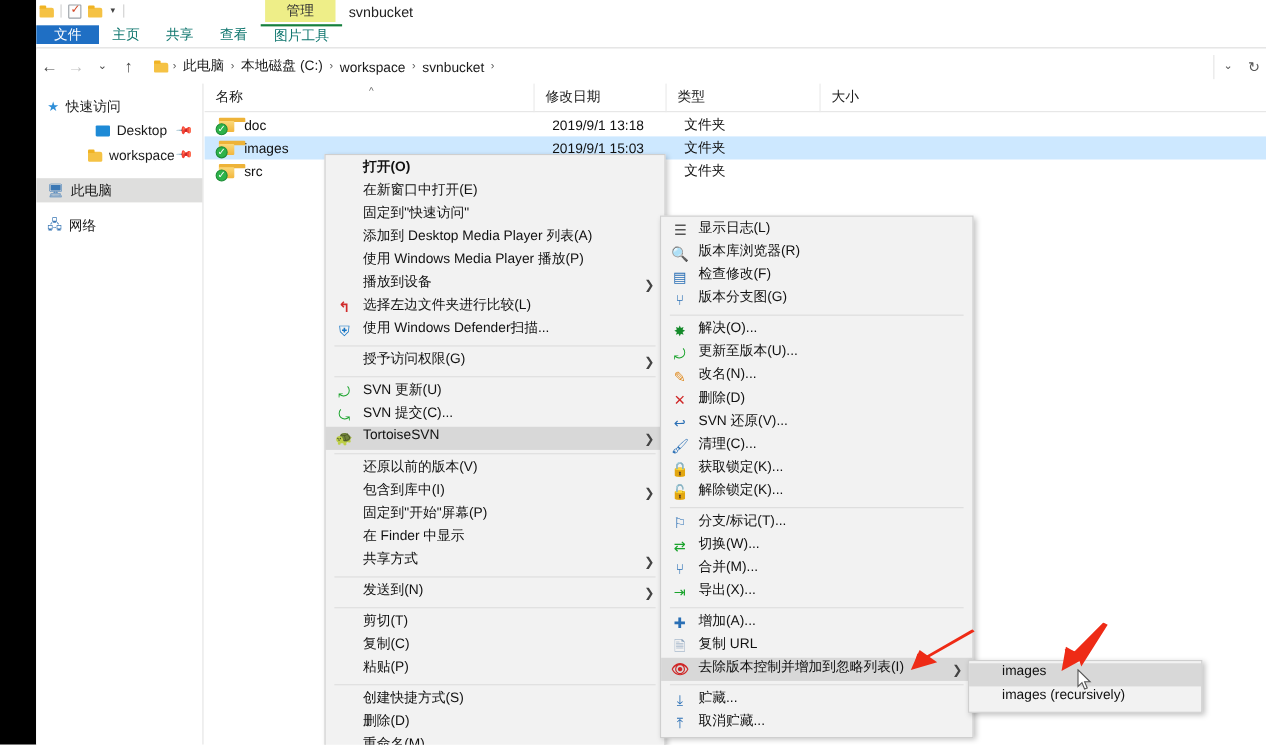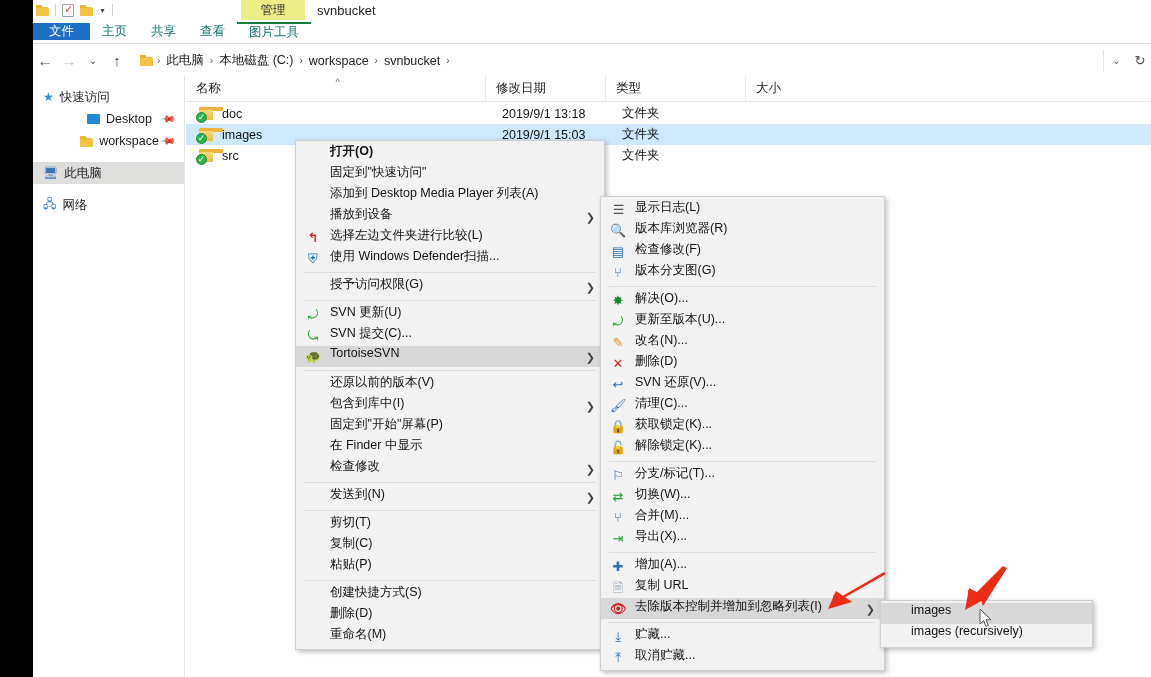--- a/index.html
+++ b/index.html
@@ -340,24 +340,30 @@
       </div>
     </div>
   </div>
 </div>
 
 <div class="menu" id="menu-main">
   <div class="mi bold">
     <span>打开(O)</span>
     </div>
   <div class="mi">
+    <span>在新窗口中打开(E)</span>
+    </div>
+  <div class="mi">
     <span>固定到"快速访问"</span>
     </div>
   <div class="mi">
     <span>添加到 Desktop Media Player 列表(A)</span>
+    </div>
+  <div class="mi">
+    <span>使用 Windows Media Player 播放(P)</span>
     </div>
   <div class="mi">
     <span>播放到设备</span>
     <span class="arrow">❯</span>
     </div>
   <div class="mi">
     <span class="mico ic-red-arrow">↰</span>
     <span>选择左边文件夹进行比较(L)</span>
     </div>
   <div class="mi">
@@ -391,21 +397,21 @@
     <span>包含到库中(I)</span>
     <span class="arrow">❯</span>
     </div>
   <div class="mi">
     <span>固定到"开始"屏幕(P)</span>
     </div>
   <div class="mi">
     <span>在 Finder 中显示</span>
     </div>
   <div class="mi">
-    <span>检查修改</span>
+    <span>共享方式</span>
     <span class="arrow">❯</span>
     </div>
   <div class="sep"></div>
   <div class="mi">
     <span>发送到(N)</span>
     <span class="arrow">❯</span>
     </div>
   <div class="sep"></div>
   <div class="mi">
     <span>剪切(T)</span>

